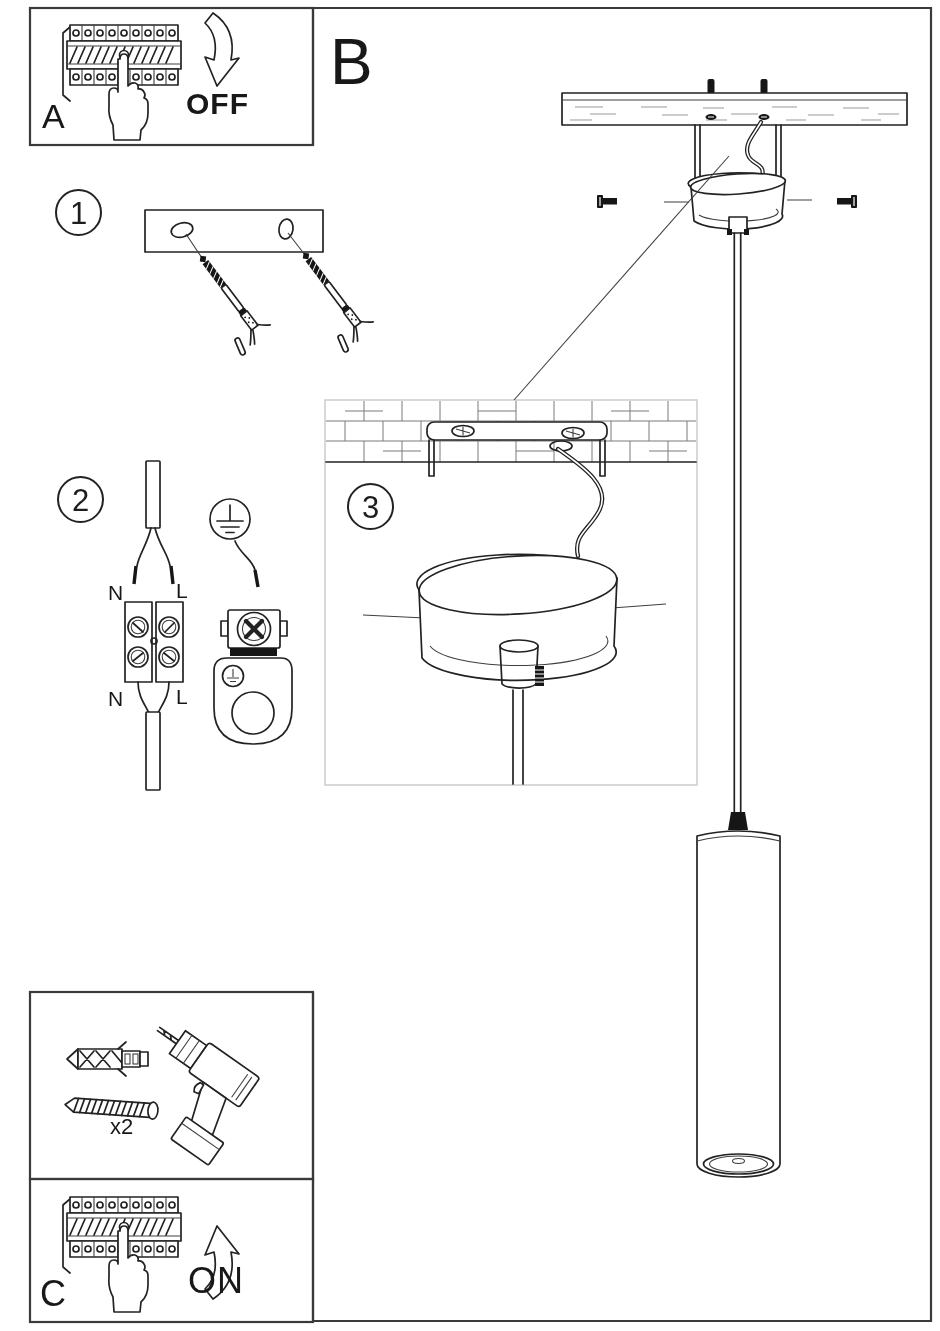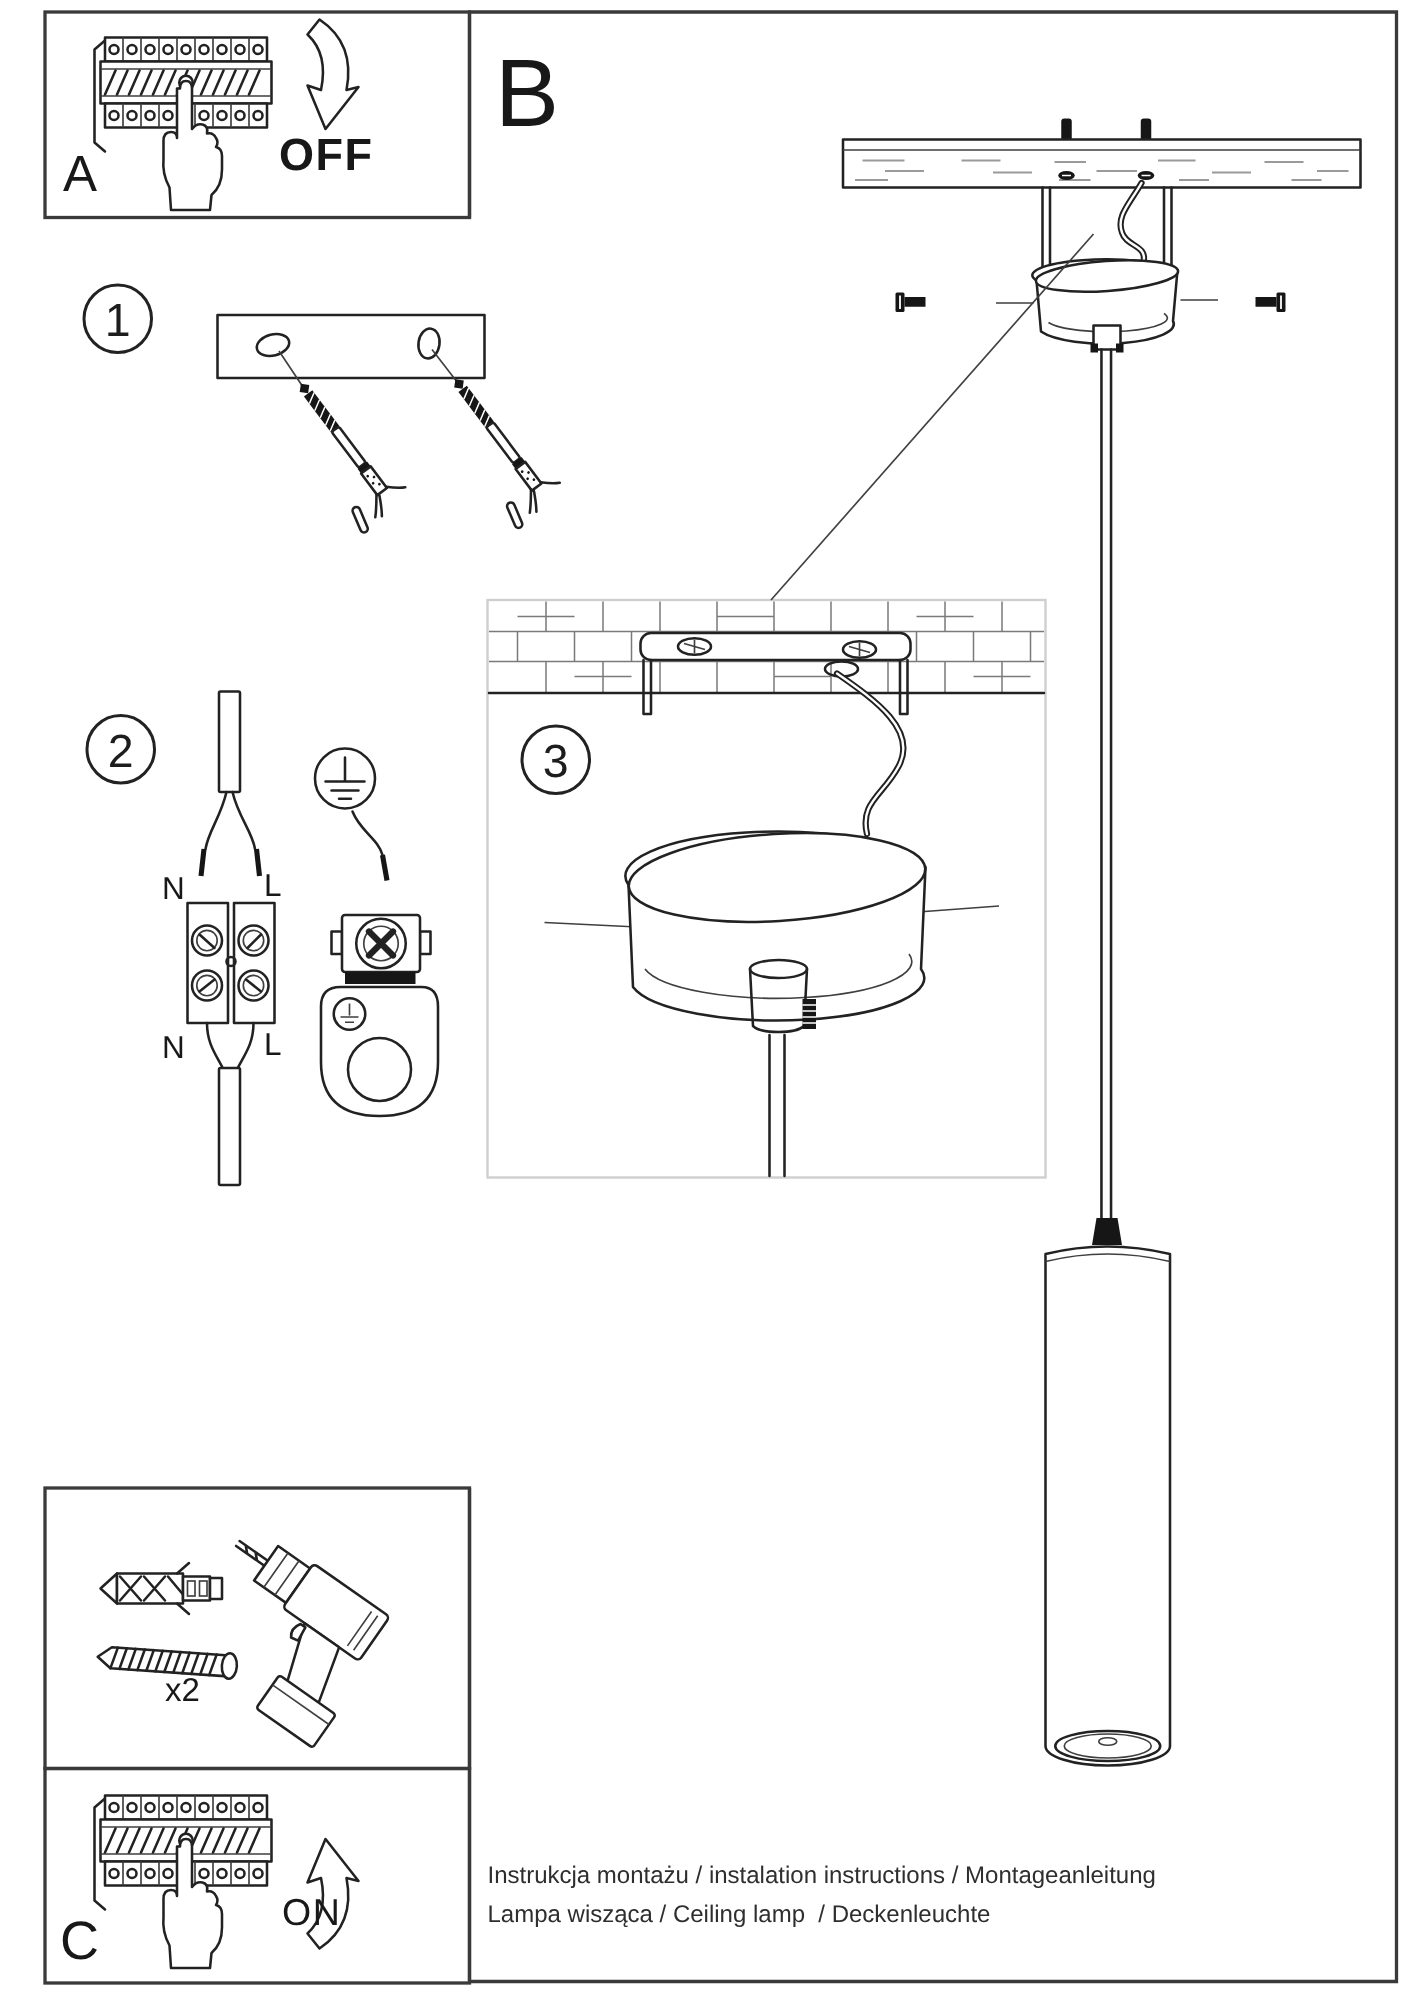--- a/index.html
+++ b/index.html
@@ -16,21 +16,21 @@
   .frame{fill:none;stroke:#3a3a3a;stroke-width:2.2;}
   .inset{fill:none;stroke:#cfcfcf;stroke-width:1.6;}
   .wire{fill:none;stroke:#222;stroke-width:4.2;stroke-linecap:round;}
   .wirecore{fill:none;stroke:#fff;stroke-width:1.6;stroke-linecap:round;}
   
   .label{position:absolute;line-height:1;white-space:pre;color:#181818;}
   .lbl-b{left:330px;top:30px;font-size:64px;}
   .lbl-a{left:42px;top:99px;font-size:34px;}
   .lbl-off{left:186px;top:89px;font-size:30px;letter-spacing:1px;font-weight:bold;}
   .lbl-c{left:40px;top:1276px;font-size:36px;}
-  .lbl-on{left:188px;top:1263px;font-size:25px;letter-spacing:1px;}
+  .lbl-on{left:188px;top:1263px;font-size:36px;letter-spacing:1px;}
   .lbl-x2{left:110px;top:1116px;font-size:22px;}
   .nl{font-size:21px;}
   .nl-ntop{left:108px;top:582px;} .nl-ltop{left:176px;top:580px;}
   .nl-nbot{left:108px;top:688px;} .nl-lbot{left:176px;top:686px;}
   .circle-step{position:absolute;width:47px;height:47px;border:2.5px solid #222;
         border-radius:50%;text-align:center;line-height:46px;font-size:31px;
         background:#fff;box-sizing:border-box;}
   .step1{left:55px;top:189px;} .step2{left:57px;top:476px;} .step3{left:347px;top:483px;}
   .footer{font-size:16px;color:#2e2e2e;}
   .footer1{left:325px;top:1243px;} .footer2{left:325px;top:1269px;}
@@ -299,16 +299,14 @@
 <div class="label nl nl-ntop">N</div>
 <div class="label nl nl-ltop">L</div>
 <div class="label nl nl-nbot">N</div>
 <div class="label nl nl-lbot">L</div>
 
 <div class="label lbl-x2">x2</div>
 
 <div class="label lbl-c">C</div>
 <div class="label lbl-on">ON</div>
 
-<div class="label footer footer1">Instrukcja montażu / instalation instructions / Montageanleitung</div>
-<div class="label footer footer2">Lampa wisząca / Ceiling lamp  / Deckenleuchte</div>
 
 </div>
 
 </body></html>

